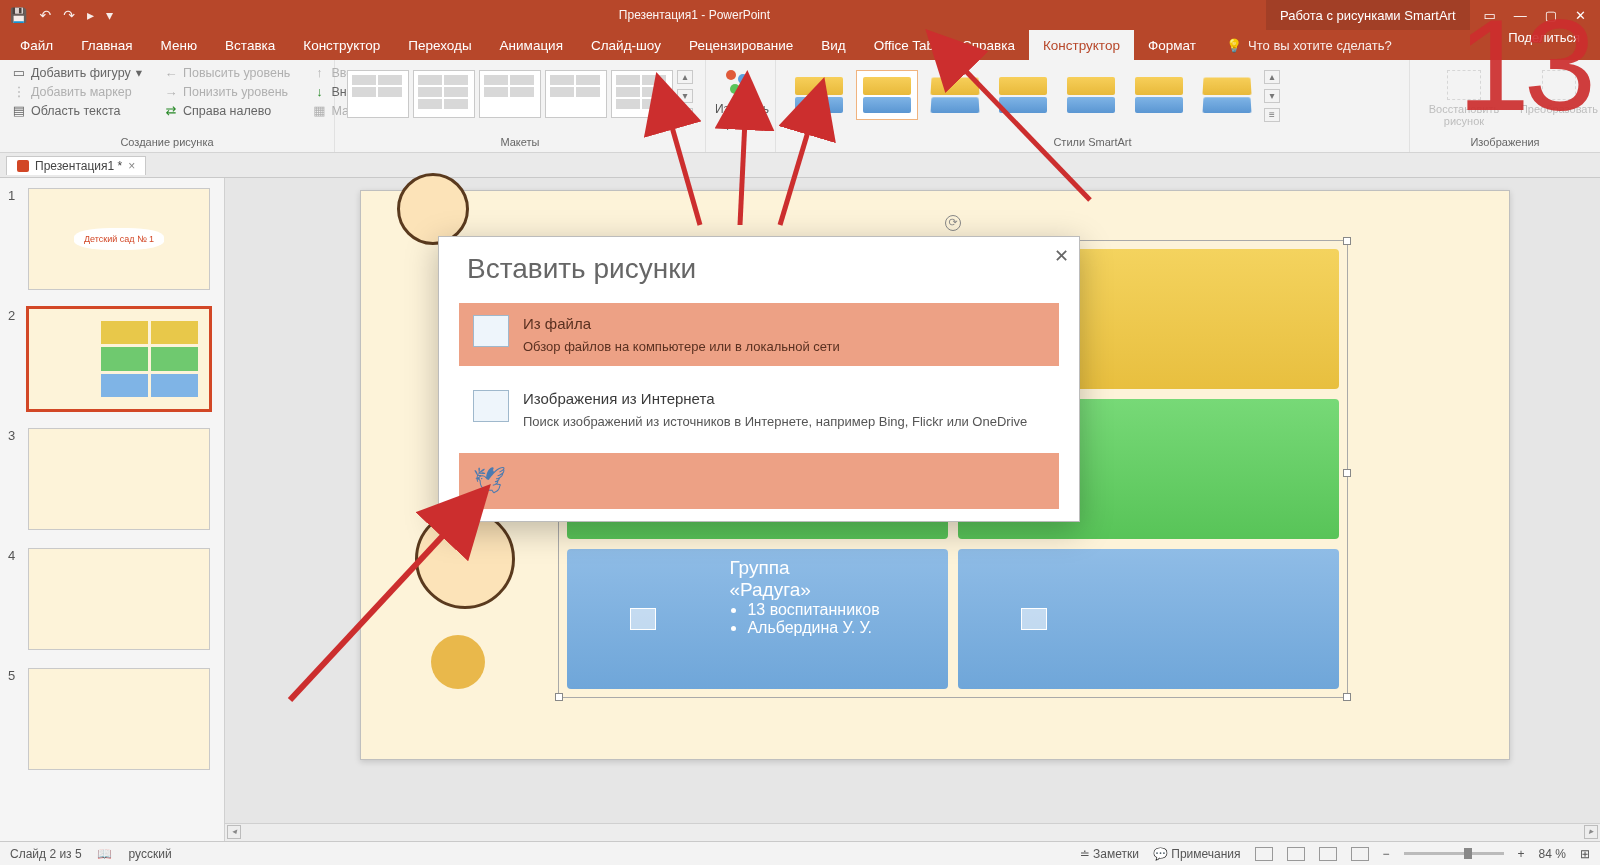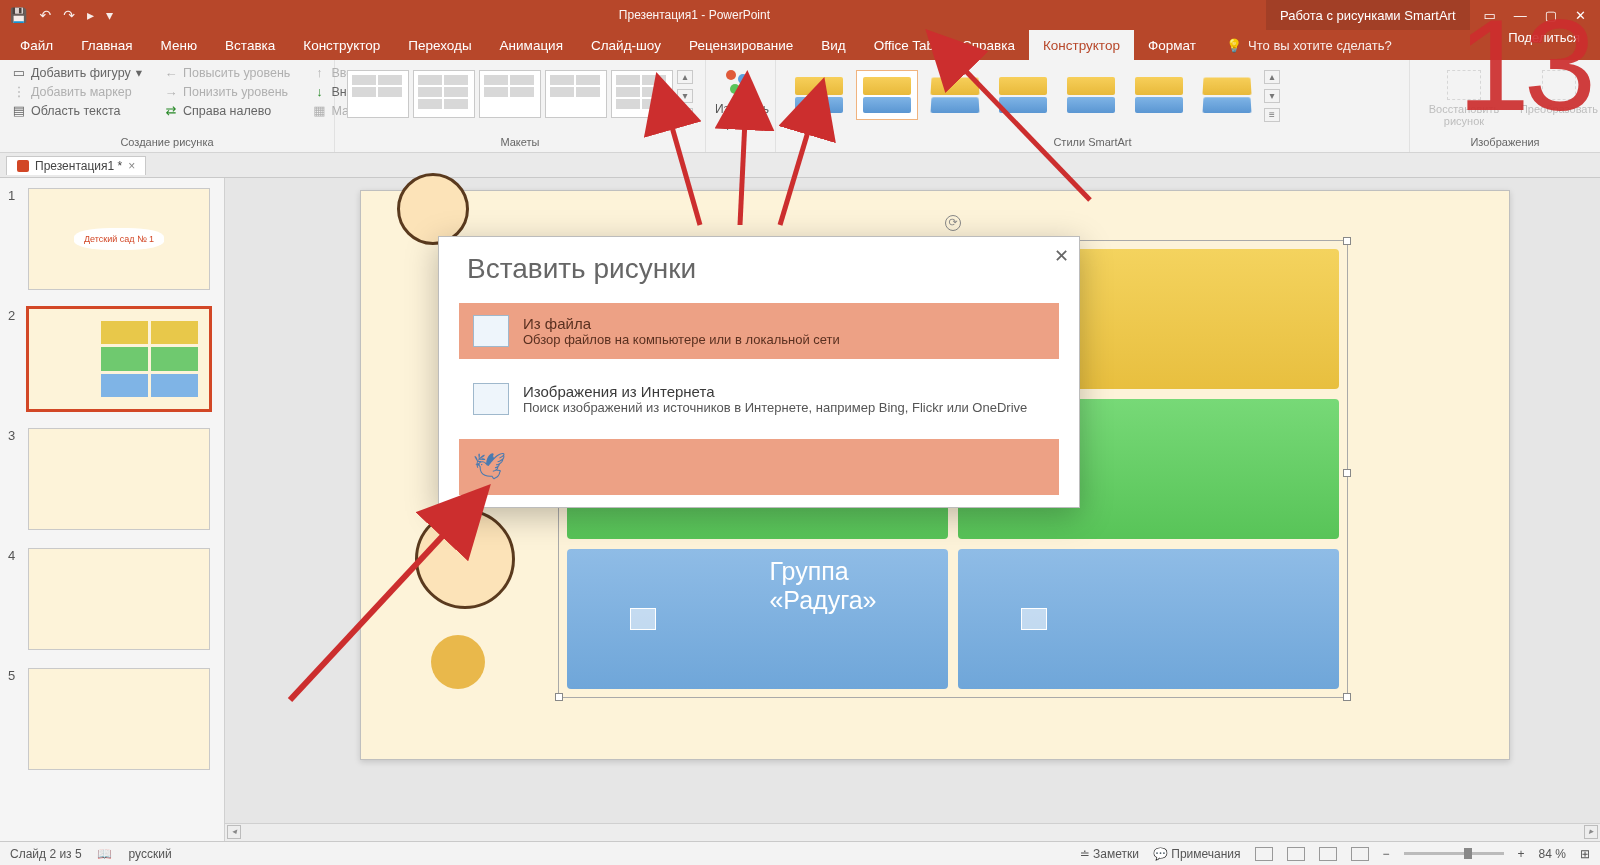--- a/index.html
+++ b/index.html
@@ -85,32 +85,32 @@
 .smartart-sel .rot { position: absolute; left: 50%; top: -26px; width: 16px; height: 16px; border: 1px solid #888; border-radius: 50%; transform: translateX(-50%); color:#888; font-size:11px; text-align:center; }
 
 .sa-grid { position: absolute; left: 0; top: 0; right: 0; bottom: 0; display: grid; grid-template-columns: 1fr 1fr; grid-template-rows: 1fr 1fr 1fr; gap: 10px; padding: 8px; }
 .sa-cell { border-radius: 4px; display: flex; }
 .sa-cell.y { background: linear-gradient(#f4d35e, #e8bf3f); }
 .sa-cell.g { background: linear-gradient(#77d977, #58c458); }
 .sa-cell.b { background: linear-gradient(#8fbce6, #6fa6d9); }
 .sa-cell .pic { width: 40%; display: flex; align-items: center; justify-content: center; }
 .sa-cell .pic span { width: 26px; height: 22px; background: #fff8; border: 1px solid #fff; position: relative; }
 .sa-cell .txt { flex: 1; padding: 8px 10px; color: #fff; font-size: 17px; }
-.sa-cell .txt b { display: block; font-weight: 400; font-size: 25px; margin-left: 40px; }
+.sa-cell .txt b { display: block; font-weight: 400; font-size: 19px; }
 .sa-cell .txt ul { list-style: disc; margin-left: 18px; font-size: 16px; }
 
 
 .dialog { position: absolute; left: 438px; top: 236px; width: 642px; background: #fff; border: 1px solid #bcbcbc; box-shadow: 0 8px 30px rgba(0,0,0,0.25); z-index: 50; }
 .dialog .dclose { position: absolute; right: 10px; top: 8px; font-size: 18px; color: #666; cursor: pointer; }
 .dialog h2 { font-size: 28px; font-weight: 300; color: #666; padding: 16px 28px 18px; }
 .dialog .opt { margin: 0 20px 12px; padding: 12px 14px; display: flex; gap: 14px; align-items: flex-start; }
 .dialog .opt.hl { background: #eda185; }
 .dialog .opt .oico { width: 36px; height: 32px; flex-shrink: 0; border: 1px solid #9fb8cc; background: #eef5fb; position: relative; }
 .dialog .opt .ot { font-size: 15px; color: #3a3a3a; }
-.dialog .opt .od { font-size: 13px; color: #555; margin-top: 0; }
+.dialog .opt .od { font-size: 13px; color: #555; margin-top: 7px; }
 .dialog .opt.hl .ot, .dialog .opt.hl .od { color: #5a3020; }
 
 
 .arrow { position: absolute; pointer-events: none; z-index: 60; }
 
 
 .big13 { position: absolute; right: 10px; top: 0; font-size: 130px; font-weight: 400; color: #cc2e2e; z-index: 70; line-height: 1; letter-spacing: -6px; opacity: 0.92; }
 
 
 .statusbar { height: 24px; background: #f3f3f3; border-top: 1px solid #c9c9c9; display: flex; align-items: center; padding: 0 10px; font-size: 12px; color: #555; gap: 16px; position: absolute; bottom: 0; left: 0; right: 0; }
@@ -413,20 +413,24 @@
         </div>
         <div class="txt"></div>
       </div>
     <div class="sa-cell b">
         <div class="pic">
           <span></span>
         </div>
       <div class="txt">
         <b>Группа</b>
         <b>«Радуга»</b>
+        <ul>
+            <li>13 воспитанников</li>
+            <li>Альбердина У. У.</li>
+          </ul>
       </div>
     </div>
     <div class="sa-cell b">
         <div class="pic">
           <span></span>
         </div>
         <div class="txt"></div>
       </div>
   </div>
 </div>

